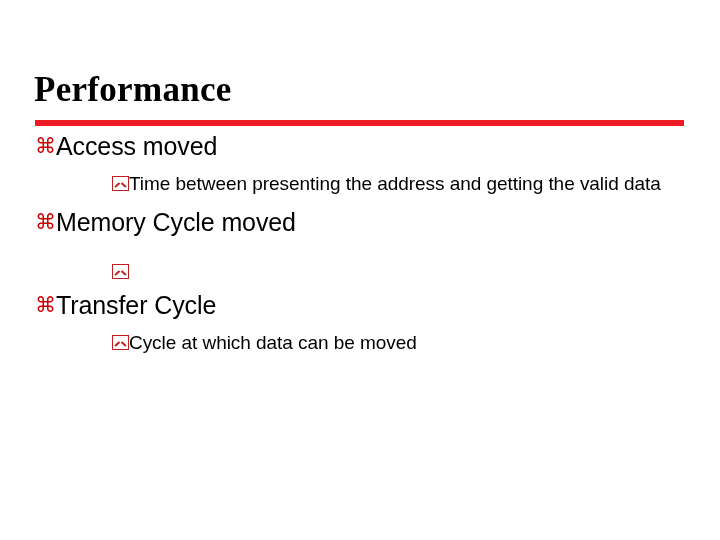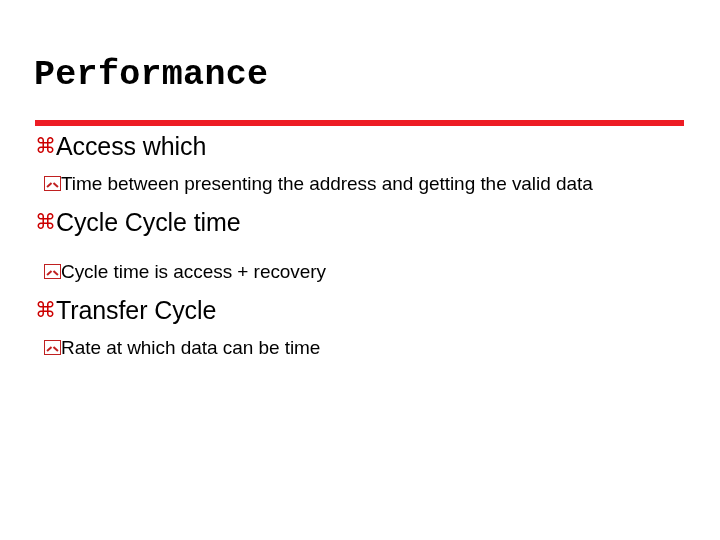--- a/index.html
+++ b/index.html
@@ -19,23 +19,23 @@
     height: 540px;
     background: #ffffff;
     overflow: hidden;
     box-sizing: border-box;
   }
 
   
   #slide-title {
     position: absolute;
     left: 34px;
-    top: 57px;
+    top: 72px;
     width: 650px;
-    font-family: Liberation Mono, monospace;
+    font-family: Liberation Serif, serif;
     font-size: 35px;
     font-weight: 700;
     line-height: 1.05;
     color: #000000;
     letter-spacing: 0.3px;
     white-space: nowrap;
   }
 
   
   #title-rule {
@@ -81,21 +81,21 @@
     flex: 1 1 auto;
     font-size: 25px;
     line-height: 31px;
     font-weight: 400;
     color: #000000;
     letter-spacing: -0.1px;
   }
 
   
   .lvl2 {
-    padding-left: 44px;
+    padding-left: 112px;
     padding-right: 24px;
   }
   .lvl2 .marker {
     flex: 0 0 auto;
     width: 17px;
     height: 15px;
     margin-top: 5px;
     margin-right: 0;
     position: relative;
     box-sizing: border-box;
@@ -145,55 +145,54 @@
 <div id="slide" style="background: rgb(255, 255, 255);">
 
   <div id="slide-title" style="color: rgb(0, 0, 0);">Performance</div>
 
   <div id="title-rule" style="background: rgb(237, 28, 36);"></div>
 
   <div id="body">
 
     <div class="bullet-row lvl1">
       <span class="marker" style="color: rgb(204, 0, 0);">⌘</span>
-      <span class="btext">Access which</span>
+      <span class="btext">Access moved</span>
     </div>
 
     <div class="gap-after-l1"></div>
 
     <div class="bullet-row lvl2">
       <span class="marker"></span>
       <span class="btext">Time between presenting the address and getting the valid data</span>
     </div>
 
     <div class="gap-before-l1"></div>
 
     <div class="bullet-row lvl1">
       <span class="marker" style="color: rgb(204, 0, 0);">⌘</span>
-      <span class="btext">Cycle Cycle time</span>
+      <span class="btext">Memory Cycle moved</span>
     </div>
 
     <div class="gap-after-l1"></div>
 
 
     <div class="gap-after-l2"></div>
 
     <div class="bullet-row lvl2">
       <span class="marker"></span>
-      <span class="btext">Cycle time is access + recovery</span>
     </div>
 
     <div class="gap-before-l1"></div>
 
     <div class="bullet-row lvl1">
       <span class="marker" style="color: rgb(204, 0, 0);">⌘</span>
       <span class="btext">Transfer Cycle</span>
     </div>
 
     <div class="gap-after-l1"></div>
 
     <div class="bullet-row lvl2">
       <span class="marker"></span>
-      <span class="btext">Rate at which data can be time</span>
+      <span class="btext">Cycle at which data can be moved</span>
     </div>
 
   </div>
 </div>
 
 </body></html>

